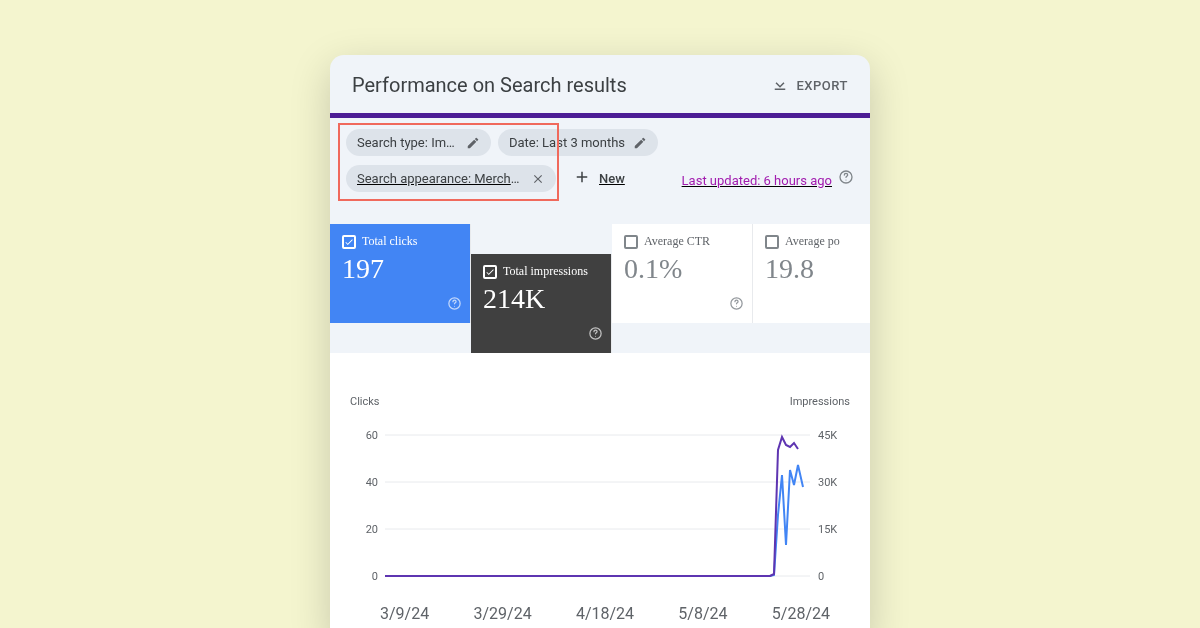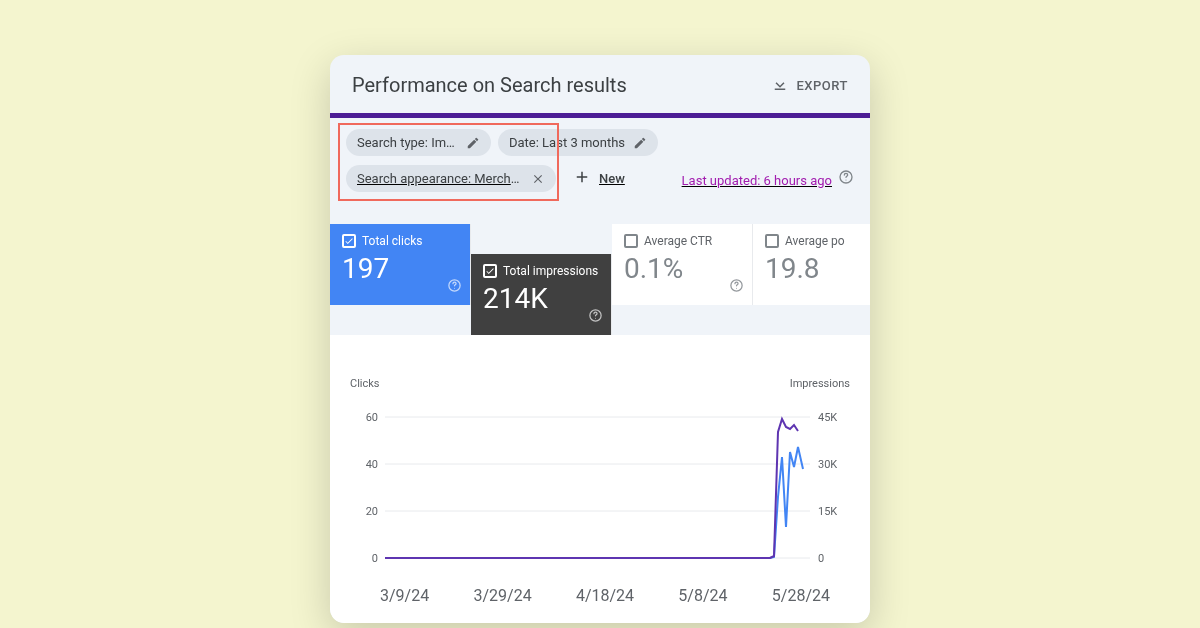--- a/index.html
+++ b/index.html
@@ -110,24 +110,25 @@
     gap:6px;
     font-size: 13px;
     color: #a21caf;
   }
   .metrics {
     display: flex;
     margin-top: 18px;
   }
   .metric {
     flex: 0 0 141px;
-    height: 81px;
+    height: 99px;
     padding: 10px 12px;
     position: relative;
     border-right: 1px solid #e8eaed;
+    font-family: Liberation Serif, serif;
   }
   .metric:last-child{ border-right:none; flex:1 0 auto; overflow:hidden; }
   .metric.blue { background: #4285f4; color: #fff; }
   .metric.purple { background: #404040; color: #fff; margin-top: 30px; }
   .metric.white { background: #fff; color: #5f6368; }
   .m-head {
     display: flex;
     align-items: center;
     gap: 6px;
     font-size: 12px;

